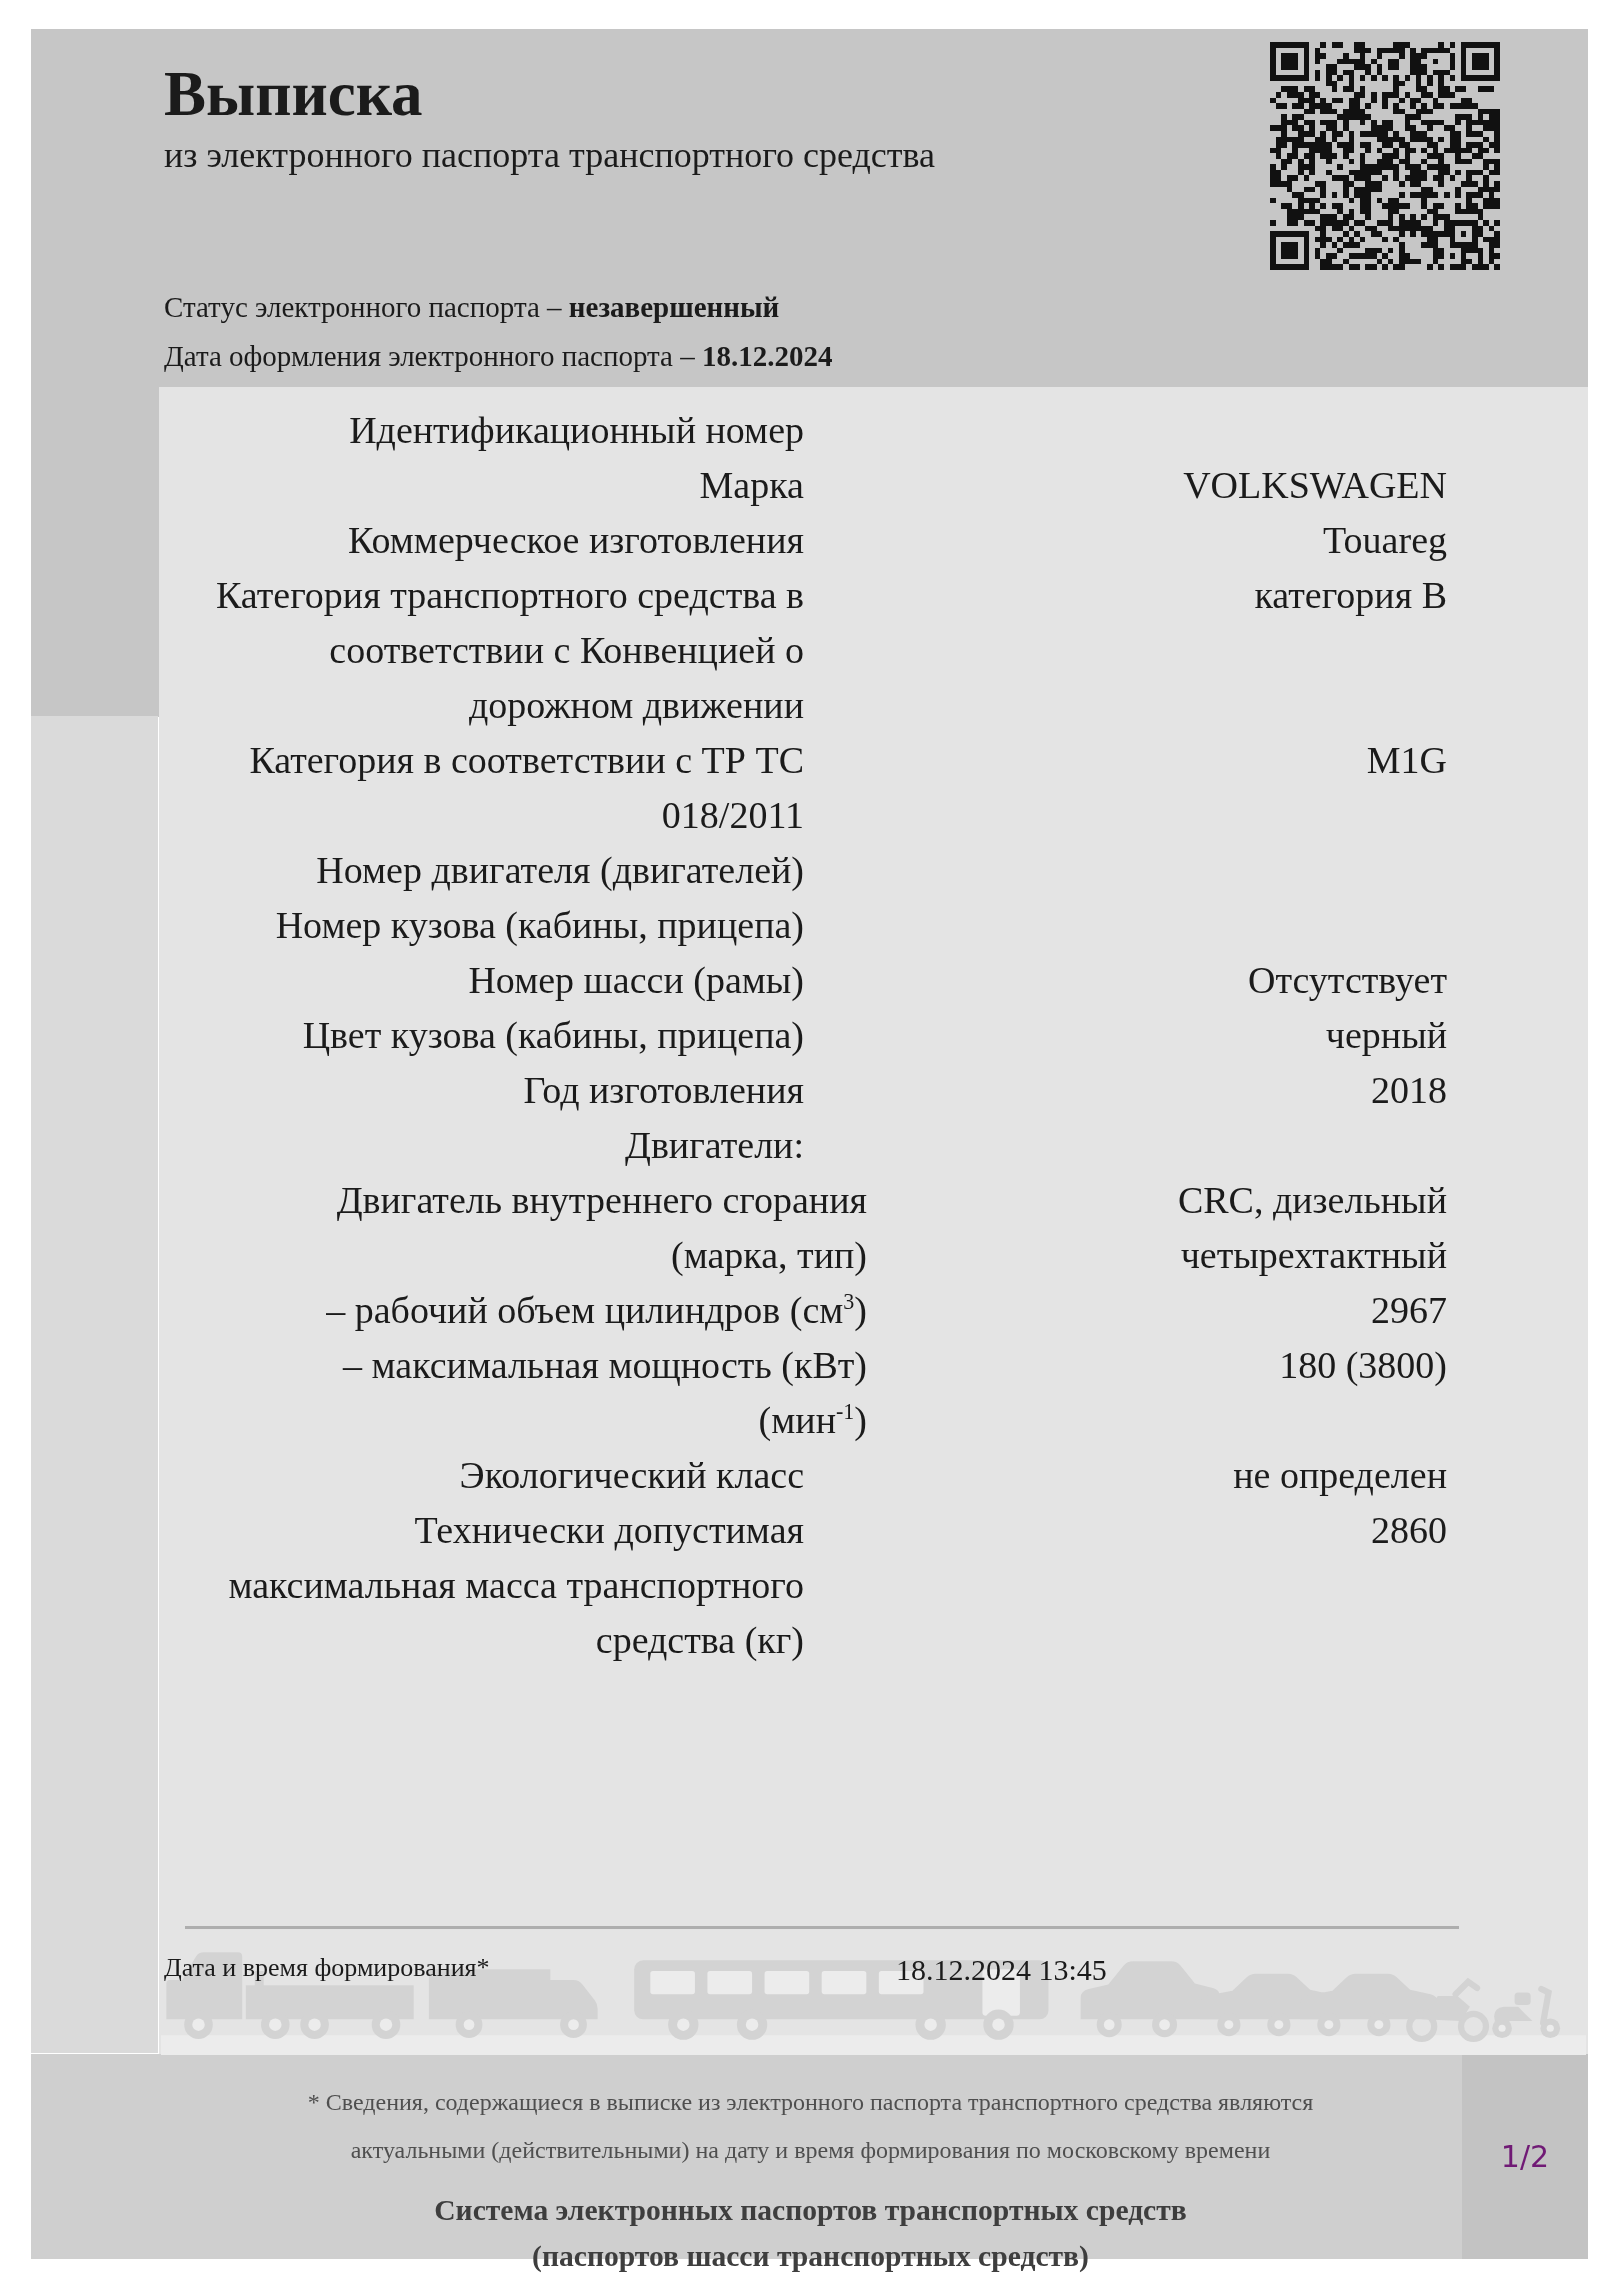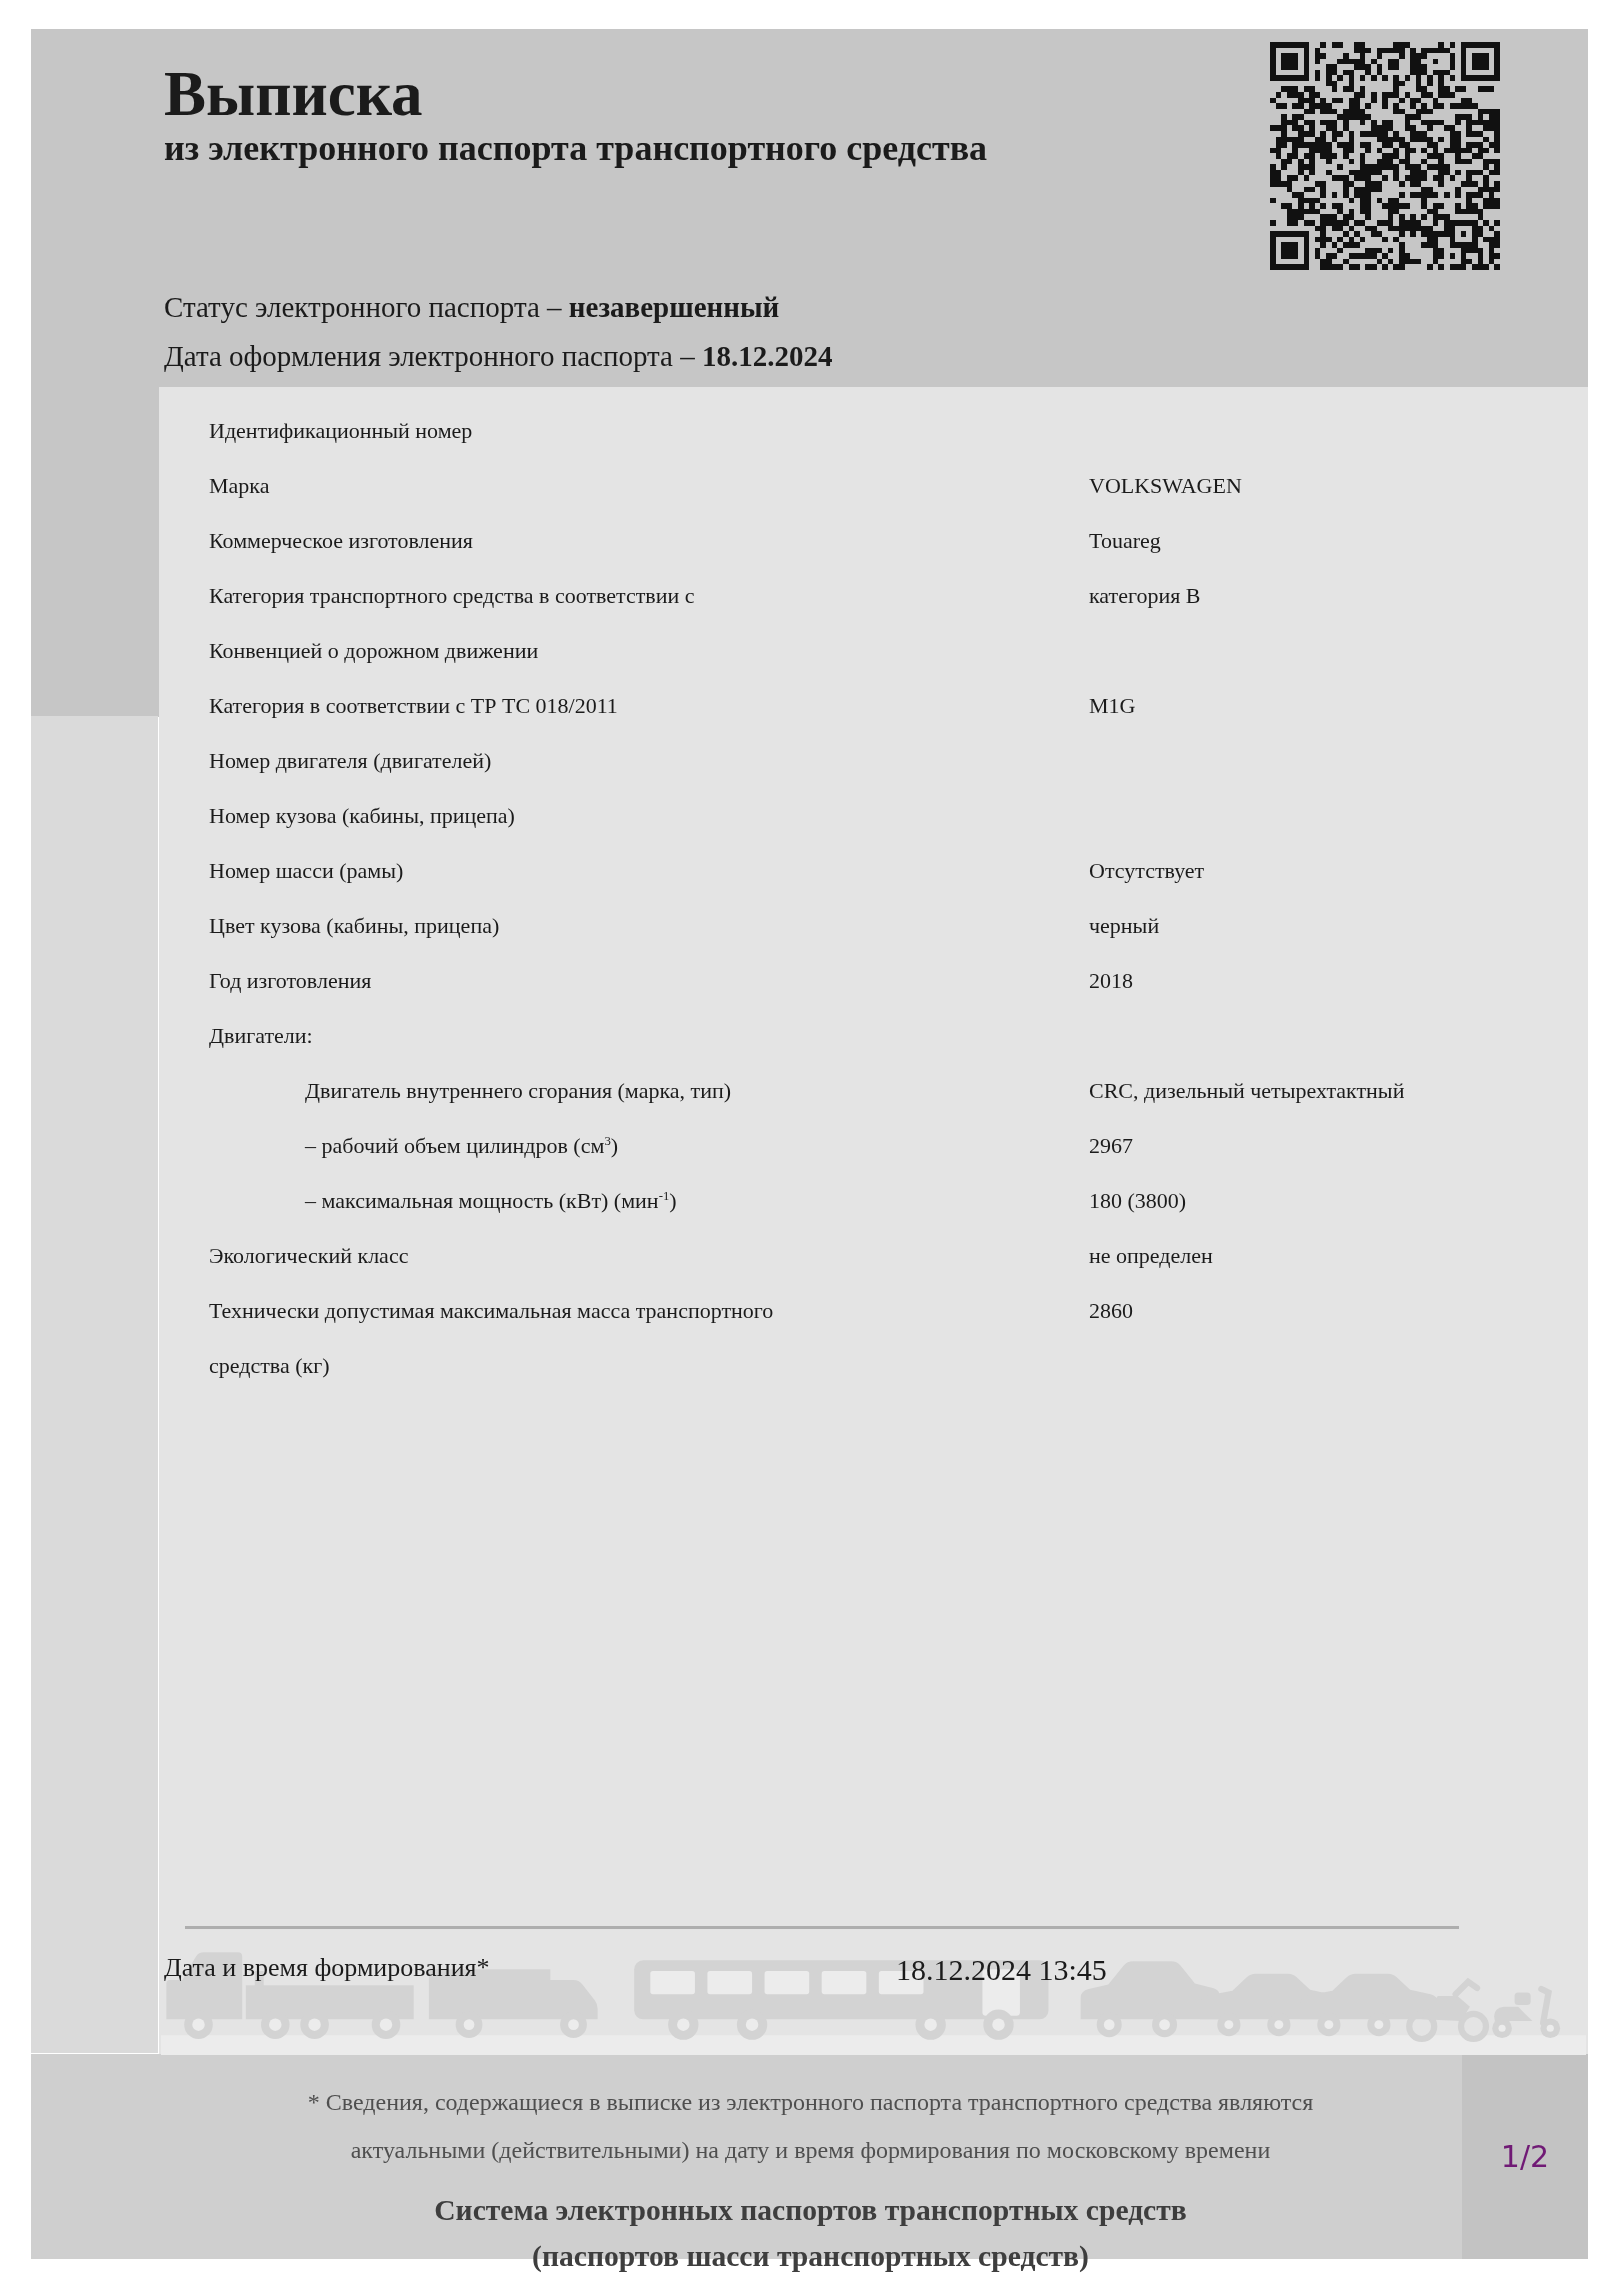--- a/index.html
+++ b/index.html
@@ -14,32 +14,32 @@
 
   
   .header-block{position:absolute;left:31px;top:29px;width:1557px;height:688px;background:var(--header-bg,#c6c6c6);}
   .left-band{position:absolute;left:31px;top:716px;width:127px;height:1337px;background:var(--band-bg,#dadada);}
   .panel{position:absolute;left:159px;top:387px;width:1429px;height:1667px;background:var(--panel-bg,#e4e4e4);}
   .footer-block{position:absolute;left:31px;top:2054px;width:1557px;height:205px;background:var(--footer-bg,#cfcfcf);}
   .footer-strip{position:absolute;left:1462px;top:2054px;width:126px;height:205px;background:var(--strip-bg,#c3c3c3);}
 
   
   .title{position:absolute;left:164px;top:61px;font-size:63px;line-height:1.05;font-weight:700;}
-  .subtitle{position:absolute;left:164px;top:127px;font-size:36px;line-height:1.2;font-weight:bold;}
+  .subtitle{position:absolute;left:164px;top:134px;font-size:36px;line-height:1.2;}
   .status-line{position:absolute;left:164px;font-size:29px;line-height:1.2;white-space:nowrap;}
   .status-1{top:290px;}
   .status-2{top:339px;}
   .status-line .b{font-weight:700;}
 
   .qr{position:absolute;left:1270px;top:42px;width:230px;height:228px;}
   .qr svg{display:block;width:100%;height:100%;}
 
   
   .vtable{position:absolute;left:159px;top:387px;width:1429px;padding-top:16px;}
-  .trow{position:relative;font-size:22px;line-height:55px;}
+  .trow{position:relative;font-size:38px;line-height:55px;text-align:right;}
   .tlabel{max-width:645px;padding-left:50px;}
   .trow.indent .tlabel{padding-left:146px;max-width:708px;}
   .tvalue{position:absolute;left:930px;top:0;width:358px;line-height:55px;}
   .lsup{font-size:0.58em;vertical-align:super;line-height:0;}
   .lsup:empty{display:none;}
 
   
   .divider{position:absolute;left:185px;top:1926px;width:1274px;height:2.7px;background:var(--divider,#aeaeae);}
   .wm{position:absolute;left:159px;top:1930px;width:1429px;height:125px;}
   .genline{position:absolute;left:164px;top:1952px;font-size:26px;line-height:1.2;white-space:nowrap;}

